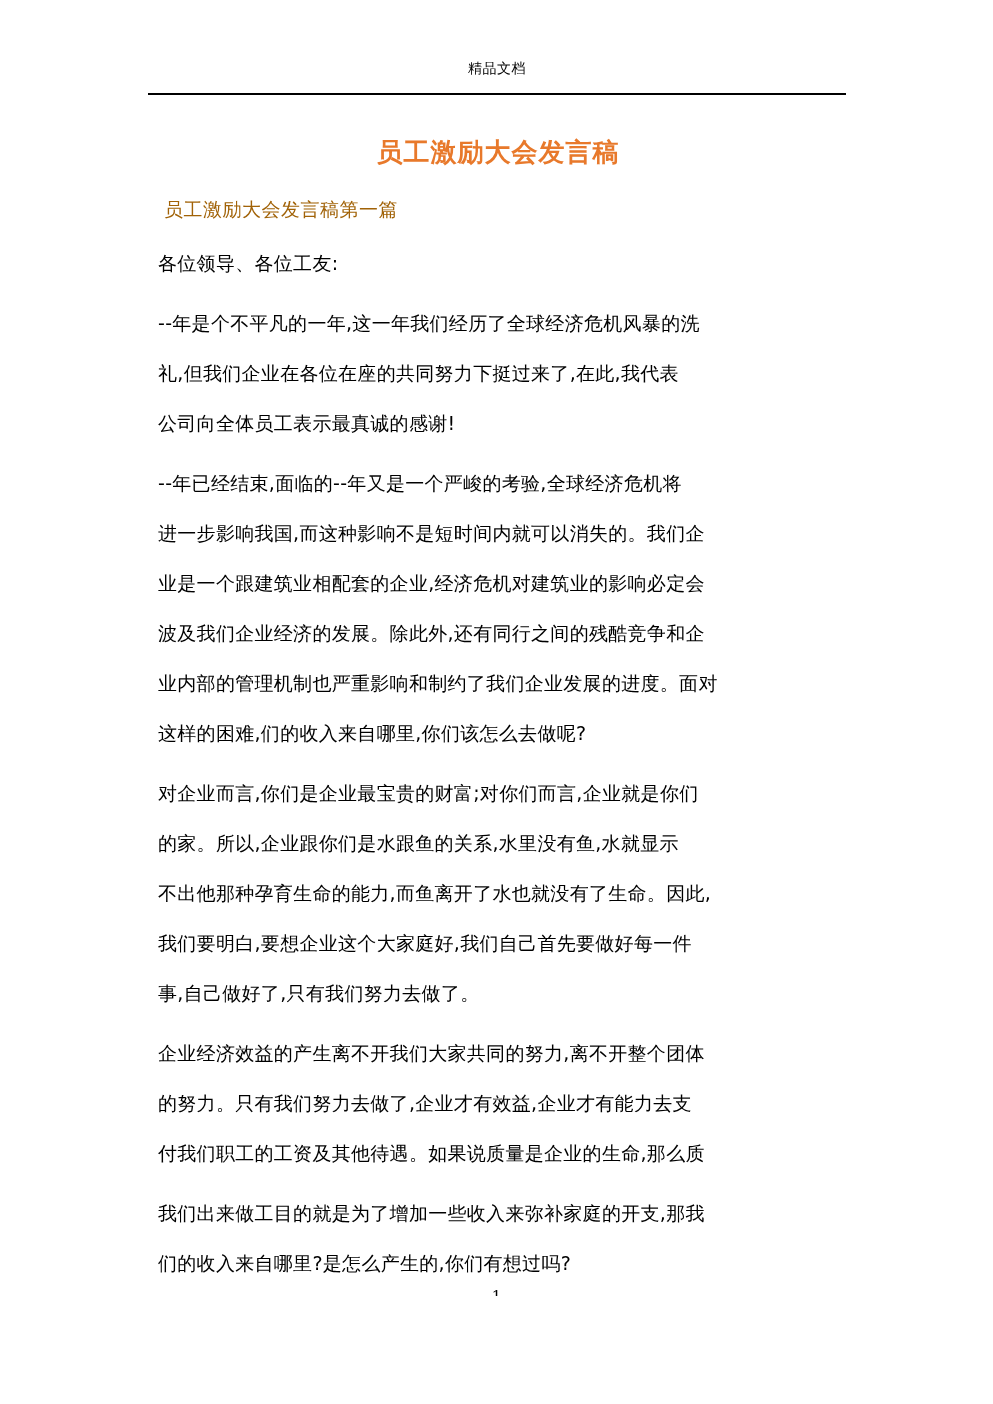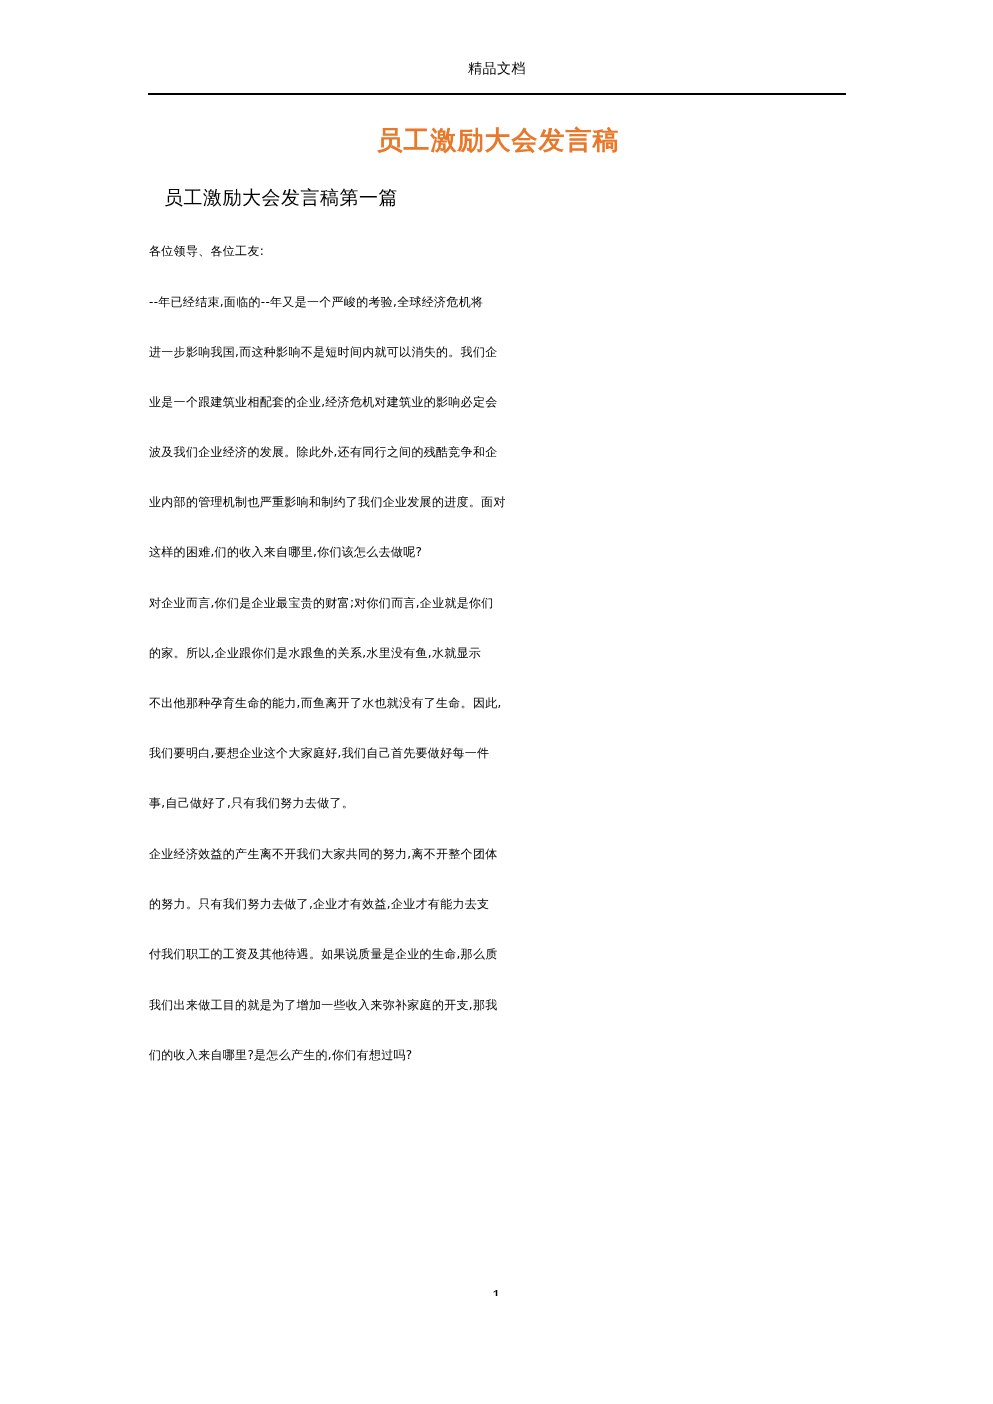--- a/index.html
+++ b/index.html
@@ -48,37 +48,37 @@
     top: 118px;
     width: 700px;
   }
 
   .doc-title {
     font-size: 26px;
     font-weight: bold;
     color: #E8792B;
     text-align: center;
     line-height: 40px;
-    margin: 2px 0 20px 0;
+    margin: 14px 0 20px 0;
     letter-spacing: 1px;
   }
 
   .doc-subtitle {
     font-size: 19px;
     line-height: 34px;
     margin: 9px 0 12px 0;
     padding-left: 16px;
-    color: #000000;
+    color: #a16207;
     letter-spacing: 0.5px;
   }
 
   .para {
-    font-size: 12px;
+    font-size: 19px;
     line-height: 50px;
-    margin: 1px;
+    margin: 10px;
     color: #000000;
     letter-spacing: 0.3px;
     white-space: pre-line;
   }
 
   
   .page-number {
     position: absolute;
     left: 0;
     top: 1286px;
@@ -99,20 +99,23 @@
 
   <div class="header-rule"></div>
 
   <div class="doc-body">
 
     <h1 class="doc-title">员工激励大会发言稿</h1>
 
     <div class="doc-subtitle">员工激励大会发言稿第一篇</div>
 
     <p class="para">各位领导、各位工友:</p>
+    <p class="para">--年是个不平凡的一年,这一年我们经历了全球经济危机风暴的洗
+礼,但我们企业在各位在座的共同努力下挺过来了,在此,我代表
+公司向全体员工表示最真诚的感谢!</p>
     <p class="para">--年已经结束,面临的--年又是一个严峻的考验,全球经济危机将
 进一步影响我国,而这种影响不是短时间内就可以消失的。我们企
 业是一个跟建筑业相配套的企业,经济危机对建筑业的影响必定会
 波及我们企业经济的发展。除此外,还有同行之间的残酷竞争和企
 业内部的管理机制也严重影响和制约了我们企业发展的进度。面对
 这样的困难,们的收入来自哪里,你们该怎么去做呢?</p>
     <p class="para">对企业而言,你们是企业最宝贵的财富;对你们而言,企业就是你们
 的家。所以,企业跟你们是水跟鱼的关系,水里没有鱼,水就显示
 不出他那种孕育生命的能力,而鱼离开了水也就没有了生命。因此,
 我们要明白,要想企业这个大家庭好,我们自己首先要做好每一件

